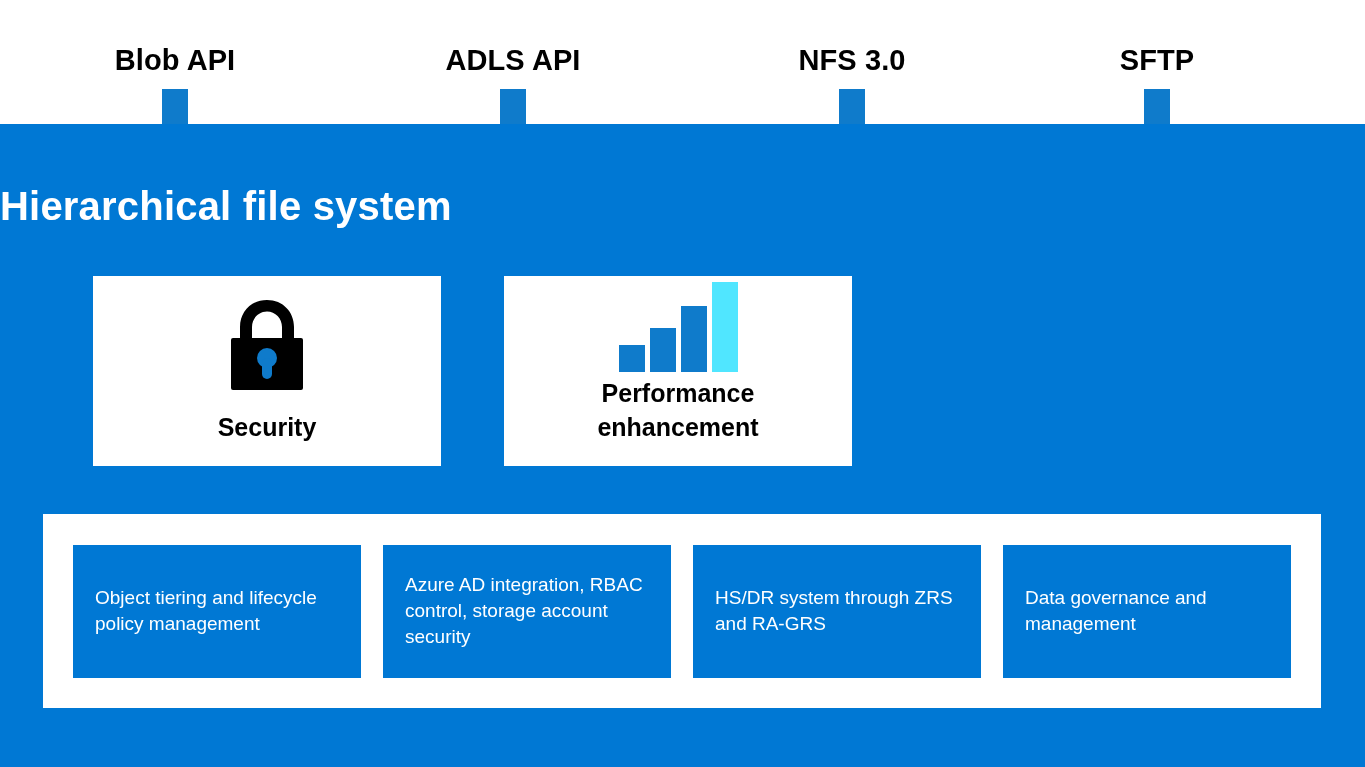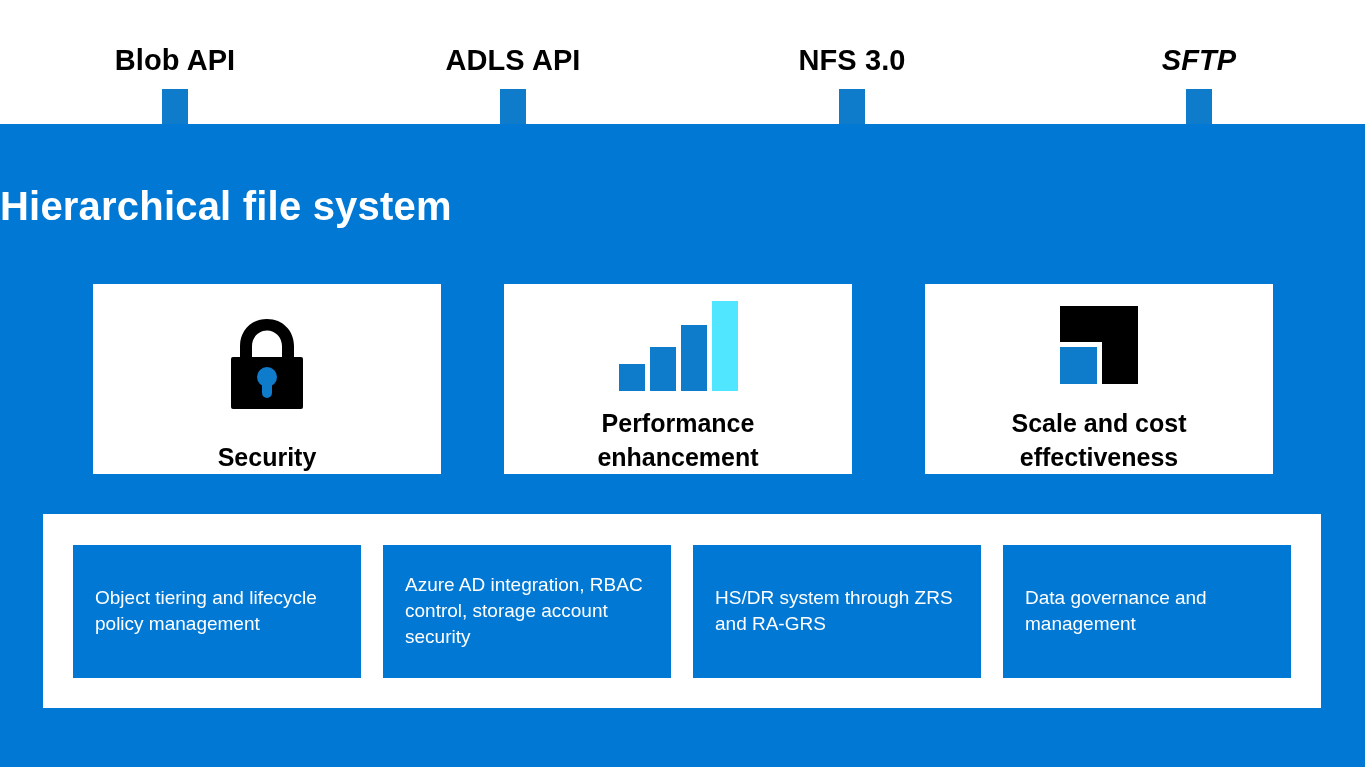--- a/index.html
+++ b/index.html
@@ -40,21 +40,21 @@
     position: relative;
     width: 66px;
     height: 72px;
     margin: 9px auto 0 auto;
   }
   .arrow-wrap svg { display: block; width: 66px; height: 72px; }
 
   .p1 { left: 55px;  }
   .p2 { left: 393px; }
   .p3 { left: 732px; }
-  .p4 { left: 1079px; font-style: italic;}
+  .p4 { left: 1037px;}
 
   
   #panel {
     position: absolute;
     left: 0;
     top: 124px;
     width: 1365px;
     height: 643px;
     background: #0078D4;
   }
@@ -69,27 +69,27 @@
     font-weight: 600;
     color: #ffffff;
     letter-spacing: .2px;
     line-height: 52px;
   }
 
   
   .card {
     position: absolute;
     background: #ffffff;
-    top: 160px;
+    top: 152px;
     height: 190px;
     display: flex;
     flex-direction: column;
     align-items: center;
     justify-content: flex-end;
-    padding-bottom: 0;
+    padding-bottom: 22px;
   }
   .card-1 { left: 93px;  width: 348px; }
   .card-2 { left: 504px; width: 348px; }
   .card-3 { left: 925px; width: 348px; }
 
   .card-icon {
     flex: 1 1 auto;
     display: flex;
     align-items: center;
     justify-content: center;
@@ -197,32 +197,20 @@
           <rect x="64" y="26" width="26" height="66" fill="#0F7BCB"></rect>
           <rect x="95" y="2" width="26" height="90" fill="#50E6FF"></rect>
         </svg>
       </div>
       <div class="card-label">
         <span>Performance</span><br>
         <span>enhancement</span>
       </div>
     </div>
 
-    <div class="card card-3">
-      <div class="card-icon">
-        <svg width="78" height="78" viewBox="0 0 78 78" xmlns="http://www.w3.org/2000/svg" aria-hidden="true">
-          <polygon points="0,0 78,0 78,78 42,78 42,36 0,36" fill="#000000"></polygon>
-          <rect x="0" y="41" width="37" height="37" fill="#0F7BCB"></rect>
-        </svg>
-      </div>
-      <div class="card-label">
-        <span>Scale and cost</span><br>
-        <span>effectiveness</span>
-      </div>
-    </div>
 
     <div id="feature-strip">
       <div class="feature-box">
         <span>Object tiering and lifecycle policy management</span>
       </div>
       <div class="feature-box">
         <span>Azure AD integration, RBAC control, storage account security</span>
       </div>
       <div class="feature-box">
         <span>HS/DR system through ZRS and RA-GRS</span>

